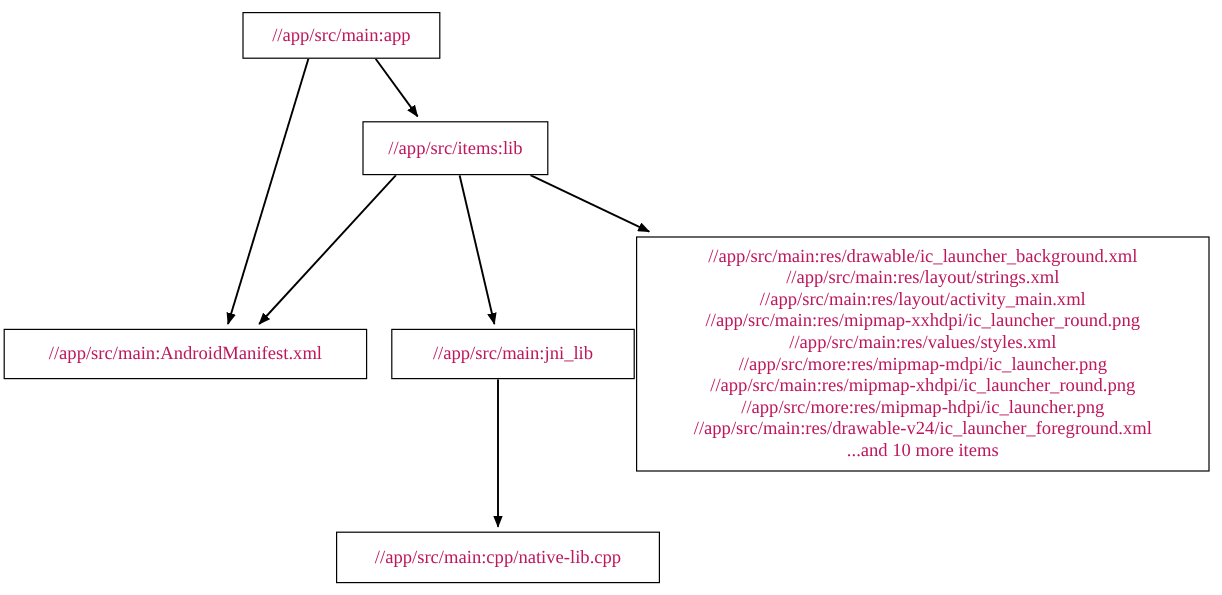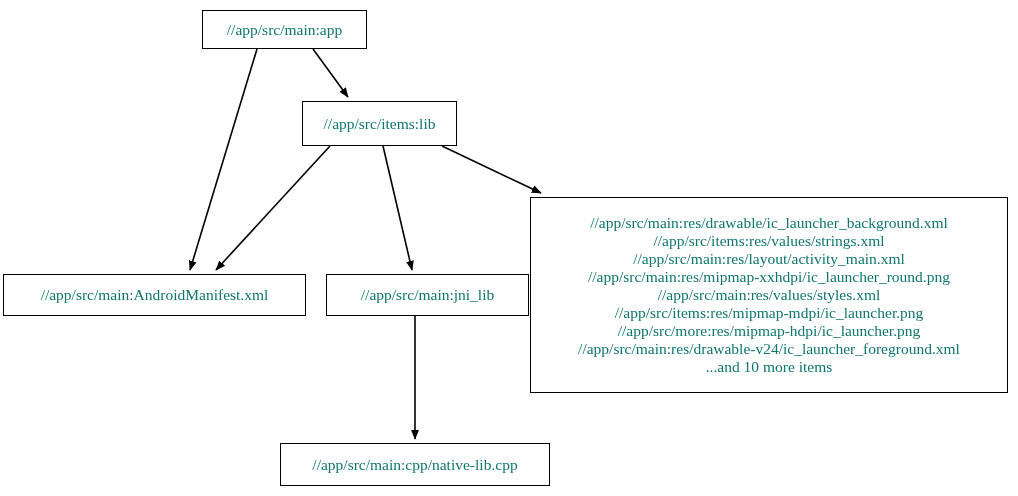--- a/index.html
+++ b/index.html
@@ -25,21 +25,21 @@
   }
   .node {
     position: absolute;
     box-sizing: border-box;
     border: 1px solid #000000;
     background: #ffffff;
     display: flex;
     align-items: center;
     justify-content: center;
     text-align: center;
-    color: #0f766e;
+    color: #be185d;
     font-size: 15.5px;
     line-height: 1.0;
     white-space: nowrap;
     z-index: 2;
   }
   .node.multiline {
     white-space: normal;
     line-height: 17.9px;
     padding: 6px 4px;
   }
@@ -97,24 +97,25 @@
     <span class="label">//app/src/main:jni_lib</span>
   </div>
 
   <div class="node" id="node-nativelib">
     <span class="label">//app/src/main:cpp/native-lib.cpp</span>
   </div>
 
   <div class="node multiline" id="node-resources">
     <span class="label">
         <div>//app/src/main:res/drawable/ic_launcher_background.xml</div>
-        <div>//app/src/items:res/values/strings.xml</div>
+        <div>//app/src/main:res/layout/strings.xml</div>
         <div>//app/src/main:res/layout/activity_main.xml</div>
         <div>//app/src/main:res/mipmap-xxhdpi/ic_launcher_round.png</div>
         <div>//app/src/main:res/values/styles.xml</div>
-        <div>//app/src/items:res/mipmap-mdpi/ic_launcher.png</div>
+        <div>//app/src/more:res/mipmap-mdpi/ic_launcher.png</div>
+        <div>//app/src/main:res/mipmap-xhdpi/ic_launcher_round.png</div>
         <div>//app/src/more:res/mipmap-hdpi/ic_launcher.png</div>
         <div>//app/src/main:res/drawable-v24/ic_launcher_foreground.xml</div>
         <div>...and 10 more items</div>
       </span>
   </div>
 
 </div>
 
 </body></html>

